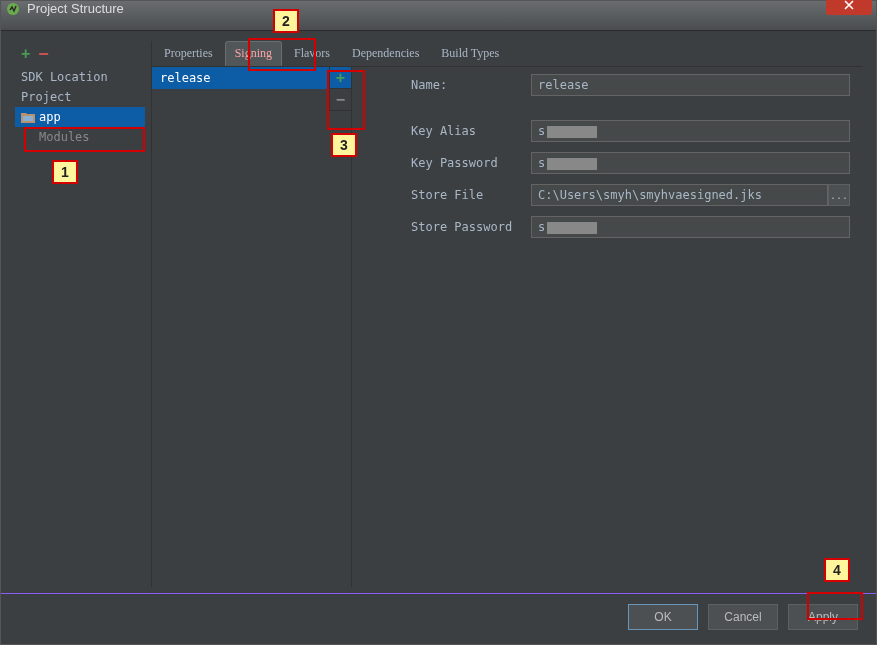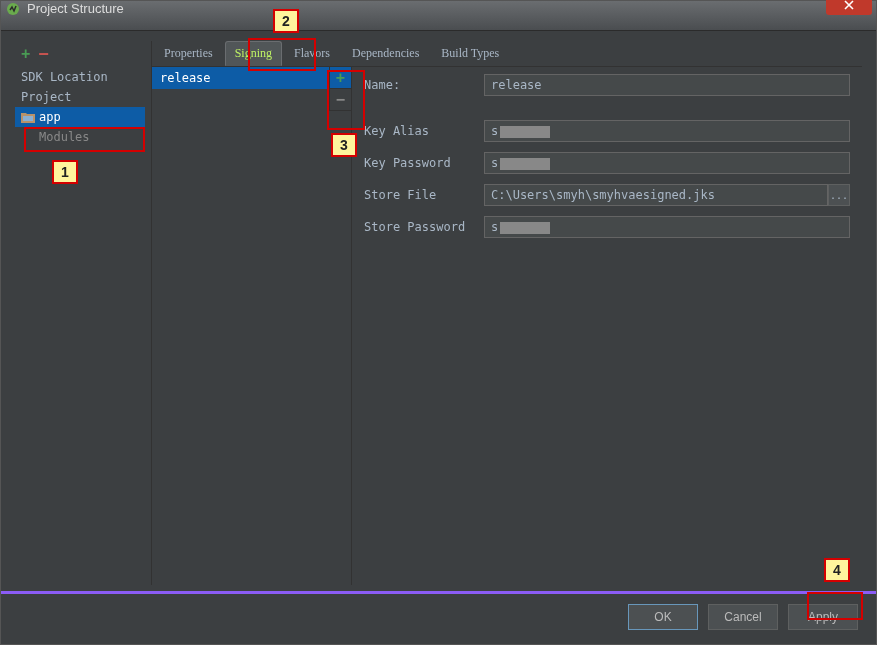--- a/index.html
+++ b/index.html
@@ -111,21 +111,21 @@
       color: #a9b7c6;
       font-family: Liberation Serif, serif;
       cursor: pointer;
       border: 1px solid transparent;
       border-radius: 3px 3px 0 0;
     }
     .tab.active {
       background: #515658;
       border: 1px solid #6a6d70;
       border-bottom-color: #515658;
-      color: #bef264;
+      color: #fca5a5;
     }
     .content-row {
       flex: 1;
       display: flex;
     }
     .config-list {
       width: 200px;
       border-right: 1px solid #323232;
       display: flex;
       flex-direction: column;
@@ -163,20 +163,21 @@
       flex: 1;
       padding: 6px 12px;
       color: #a9b7c6;
       font-family: Consolas, monospace;
     }
     .form-row {
       display: flex;
       align-items: center;
       margin-bottom: 8px;
       min-height: 24px;
+      padding-left: 47px;
     }
     .form-row.gap { margin-top: 22px; }
     .form-label { width: 120px; flex-shrink: 0; }
     .form-input {
       flex: 1;
       background: #45494a;
       border: 1px solid #646464;
       color: #a9b7c6;
       padding: 3px 6px;
       font-family: Consolas, monospace;
@@ -202,21 +203,21 @@
       height: 12px;
       background: #888;
       vertical-align: middle;
       margin-left: 2px;
     }
     .button-bar {
       display: flex;
       justify-content: flex-end;
       gap: 10px;
       padding: 10px 18px 14px;
-      border-top: 3px solid #8b5cf6;
+      border-top: 1px solid #8b5cf6;
     }
     .dlg-btn {
       min-width: 70px;
       padding: 5px 14px;
       background: #4c5052;
       border: 1px solid #5e6060;
       color: #bbb;
       cursor: pointer;
       font-size: 12px;
       text-align: center;

